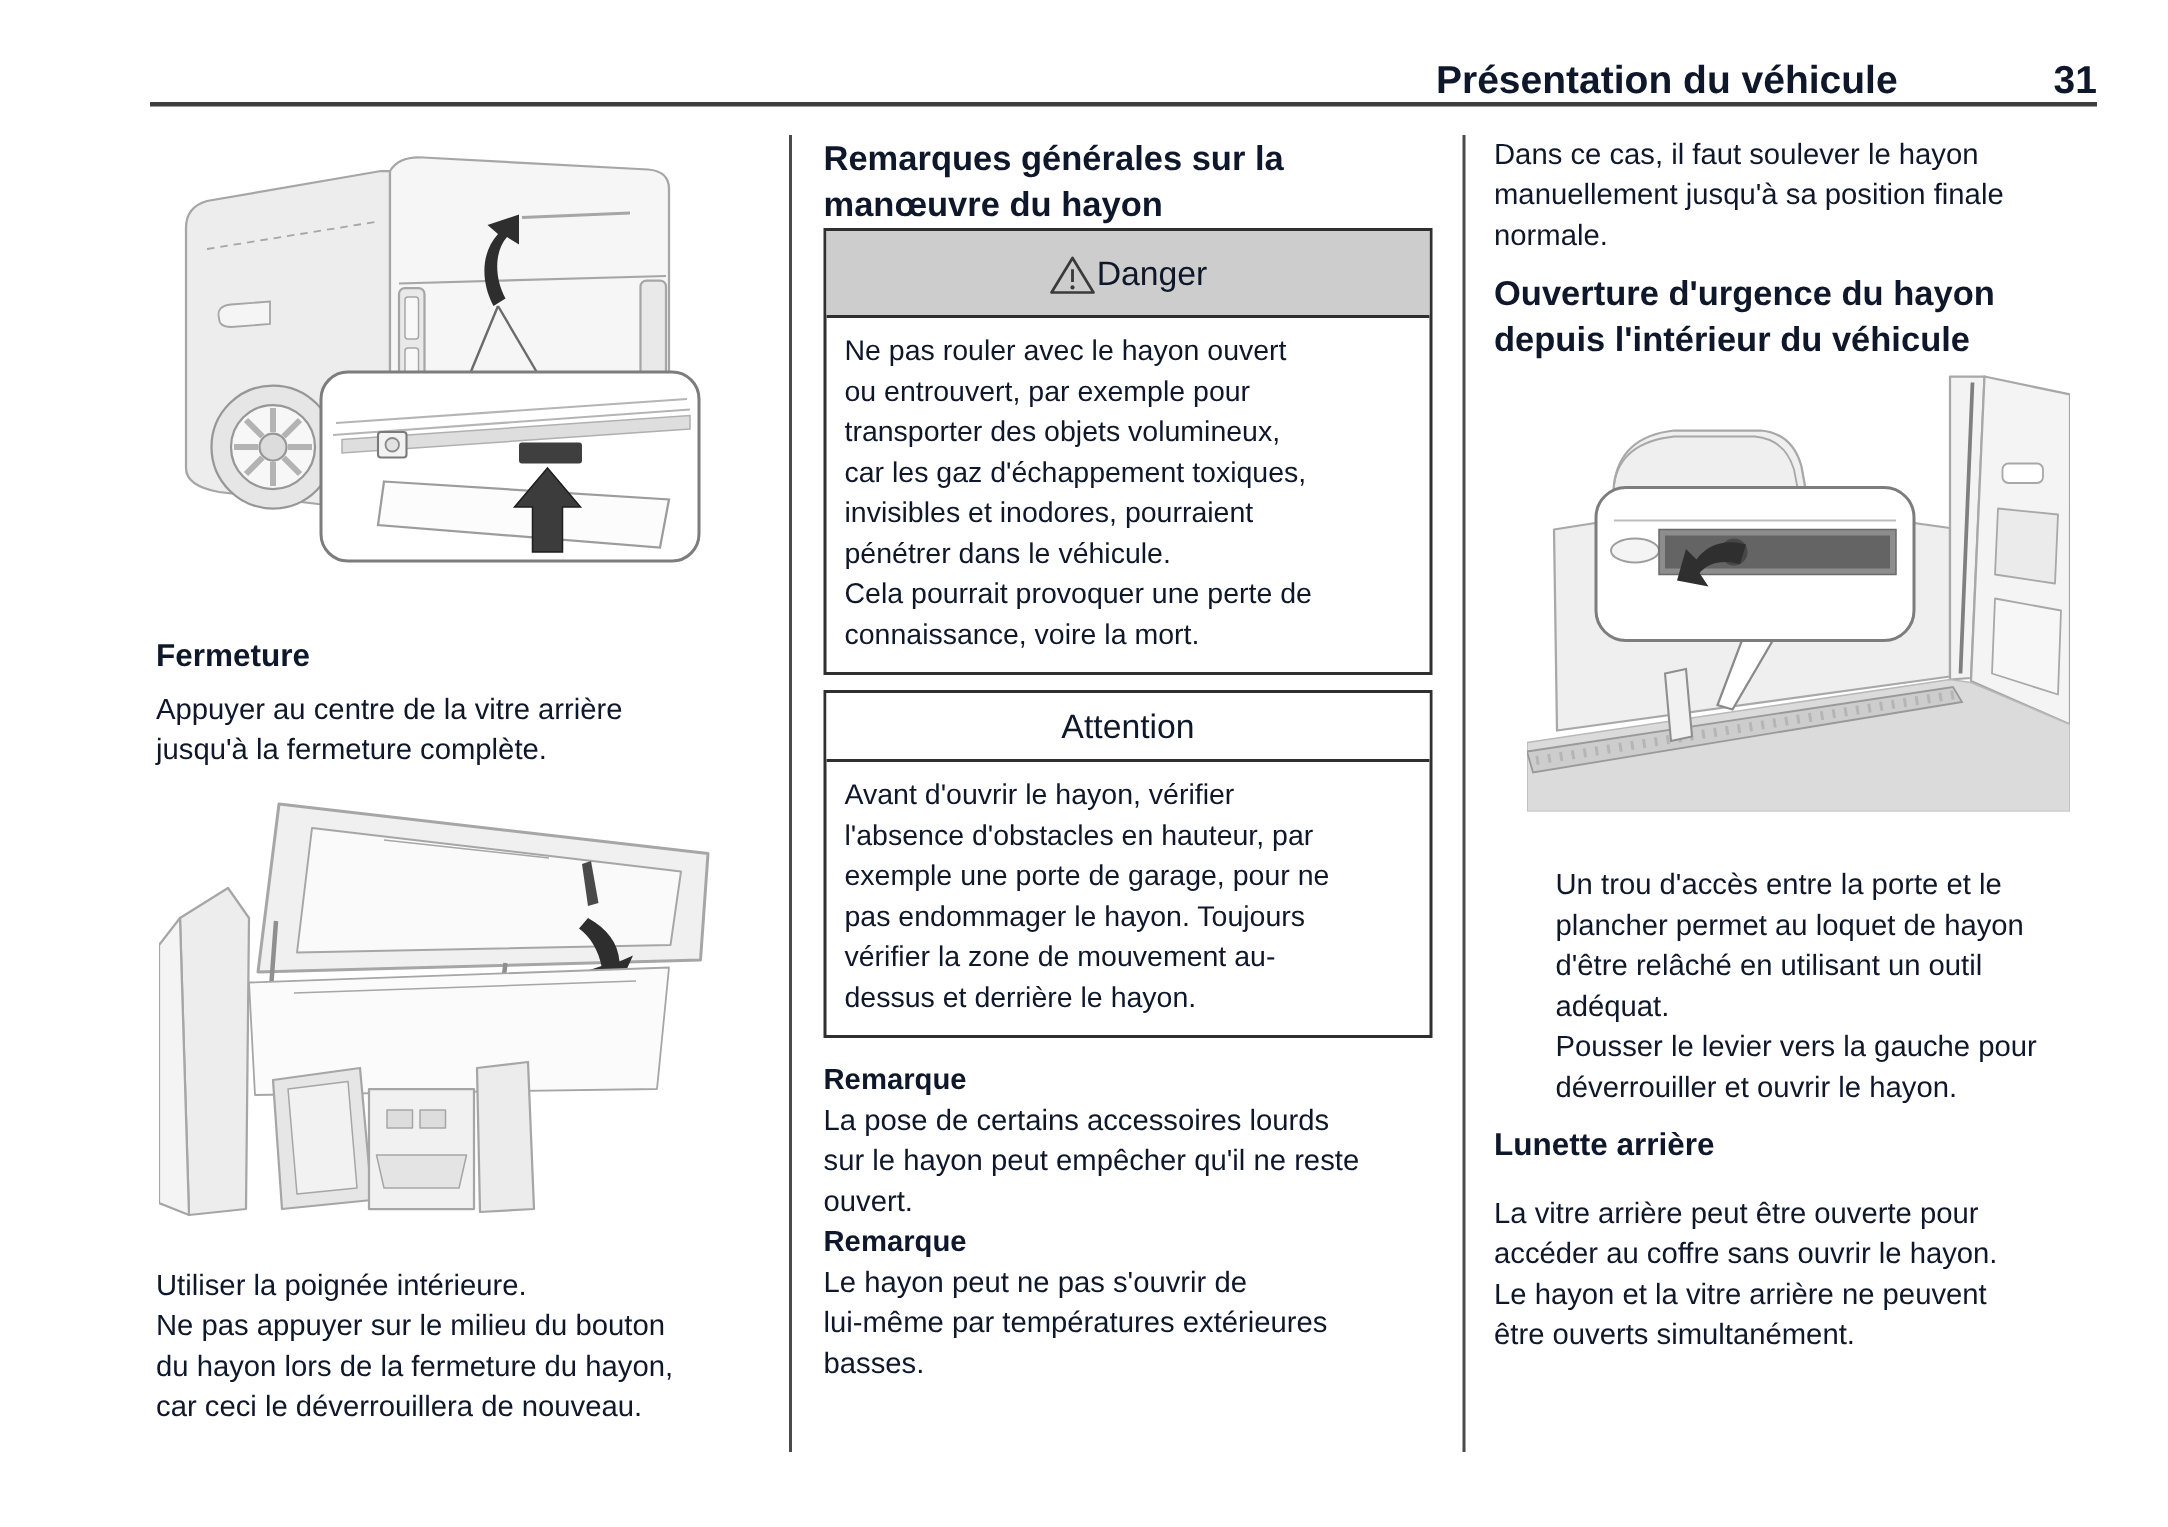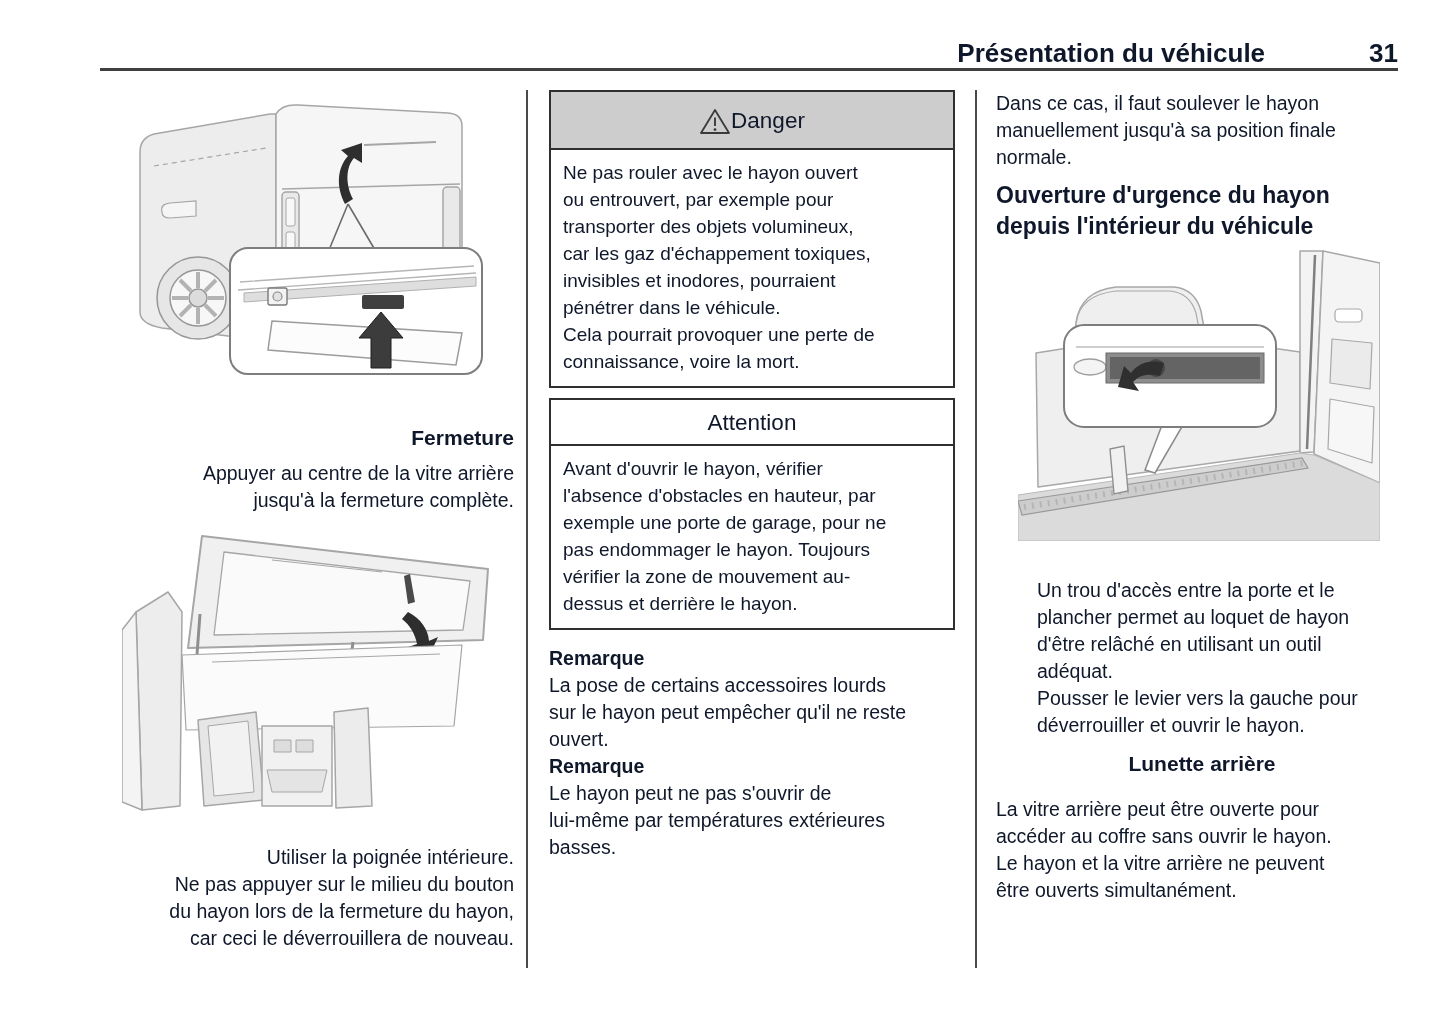--- a/index.html
+++ b/index.html
@@ -10,21 +10,21 @@
   
   .header-row{
     position:absolute;left:100px;top:30px;width:1298px;height:36px;
     display:flex;justify-content:flex-end;align-items:flex-end;
     font-size:26px;font-weight:bold;line-height:1;
   }
   .page-number{margin-left:104px;}
   .header-rule{position:absolute;left:100px;top:68px;width:1298px;height:3px;background:#3f3f3f;}
   
   .col{position:absolute;top:90px;}
-  .col1{left:120px;width:394px;text-align:right;}
+  .col1{left:104px;width:394px;}
   .col2{left:549px;width:406px;}
   .col3{left:996px;width:412px;}
   .vsep{position:absolute;top:90px;width:2px;height:878px;background:#4a4a4a;}
   .sep1{left:526px;}
   .sep2{left:975px;}
   
   p,.para{margin:0;font-size:19.5px;line-height:27px;white-space:pre-line;}
   .h-section{margin:0;font-size:23px;line-height:31px;font-weight:bold;white-space:pre-line;}
   .h-sub{margin:0;font-size:21px;line-height:24px;font-weight:bold;}
   .remark{margin:0;}
@@ -44,21 +44,21 @@
   .attention{margin-top:10px;}
   .remark-1{margin-top:15px;}
   
   .mt-fermeture{margin-top:16px;}
   .mt-fermeture-body{margin-top:10px;}
   .mt-illo2{margin-top:16px;}
   .mt-handle{margin-top:31px;}
   .mt-h2-right{margin-top:9px;}
   .mt-illo3{margin-top:7px;}
   .mt-access{margin-top:36px;margin-left:41px;}
-  .mt-lunette{margin-top:13px;text-align:center;}
+  .mt-lunette{margin-top:13px;}
   .mt-lunette-body{margin-top:20px;}
   svg.illo{display:block;}
   .illo1{margin:2px 0 0 12px;}
   .illo2{margin-left:2px;}
   .illo3{margin-left:22px;}
 </style>
 </head>
 <body>
 
 <div class="page">
@@ -137,20 +137,22 @@
       </g>
     </svg>
 
     <p class="mt-handle">Utiliser la poignée intérieure.
 Ne pas appuyer sur le milieu du bouton
 du hayon lors de la fermeture du hayon,
 car ceci le déverrouillera de nouveau.</p>
   </div>
 
   <div class="col col2">
+    <h2 class="h-section">Remarques générales sur la
+manœuvre du hayon</h2>
 
     <div class="warnbox danger">
       <div class="box-header">
         <svg width="32" height="28" viewBox="0 0 32 28">
           <polygon points="16,3 30,26 2,26" fill="none" stroke="#3a3a3a" stroke-width="1.8" stroke-linejoin="round"></polygon>
           <line x1="16" y1="10.5" x2="16" y2="19" stroke="#3a3a3a" stroke-width="1.9"></line>
           <circle cx="16" cy="22.6" r="1.4" fill="#3a3a3a"></circle>
         </svg>
         <span>Danger</span>
       </div>

